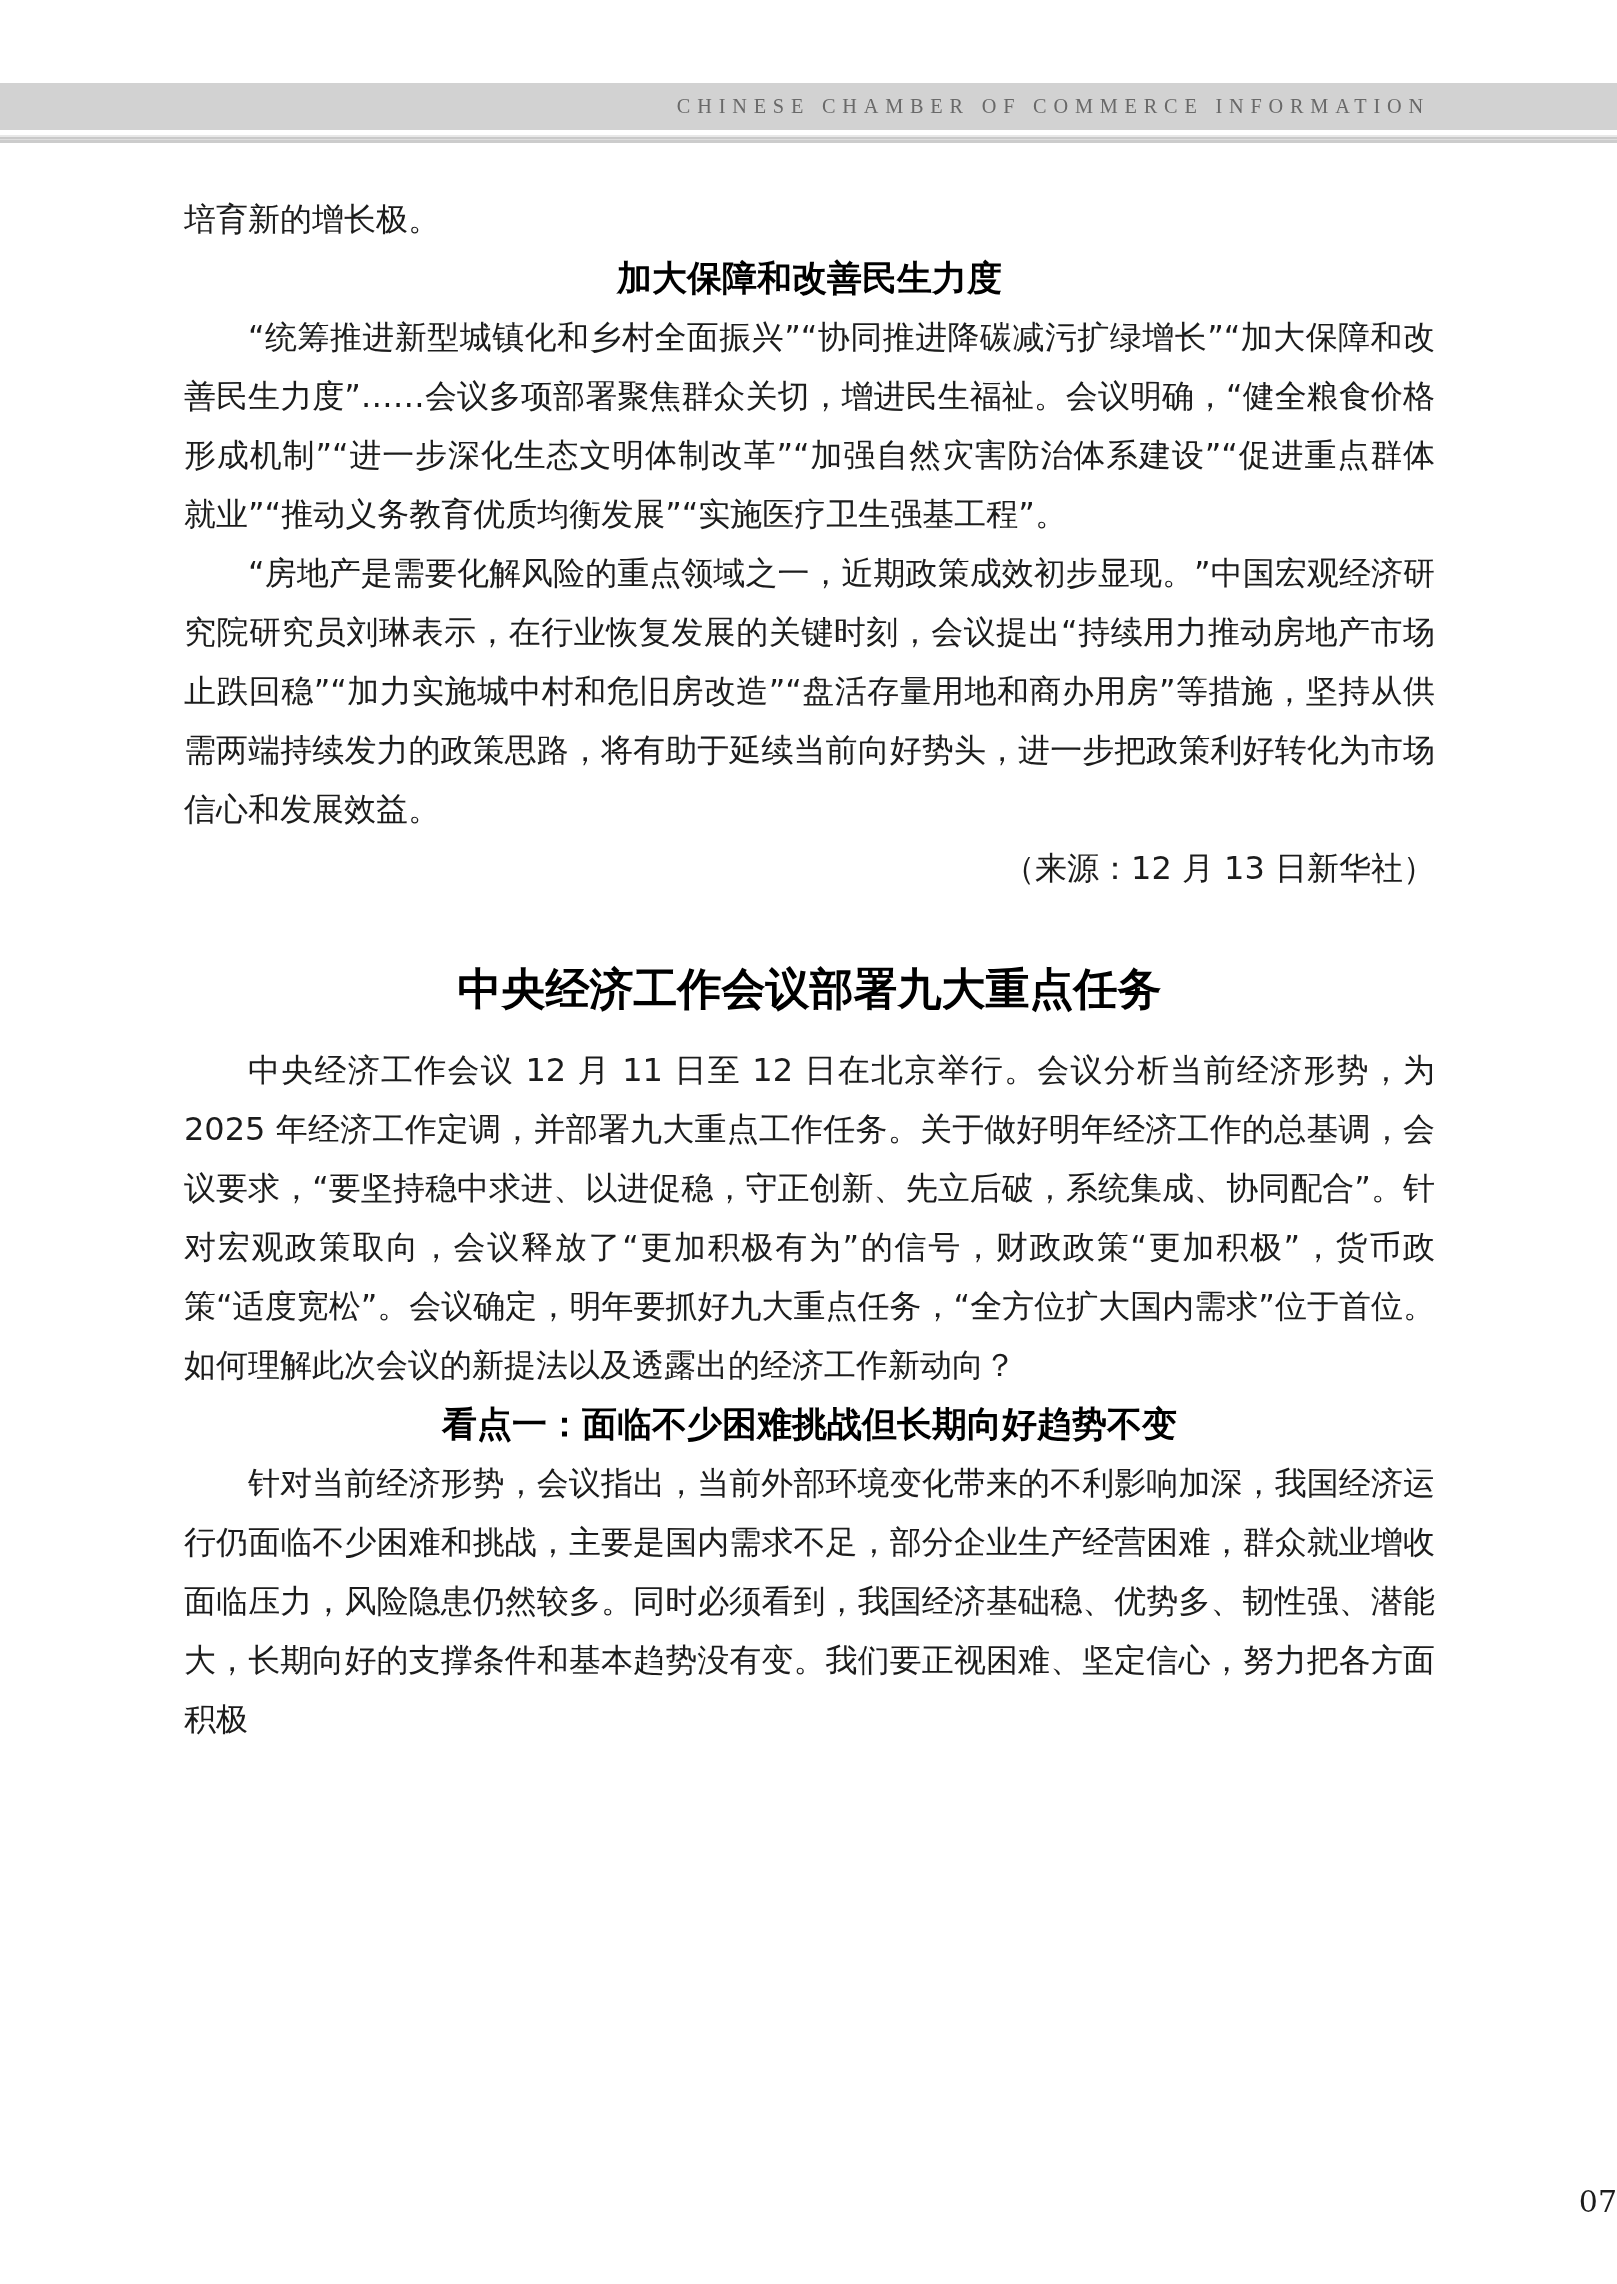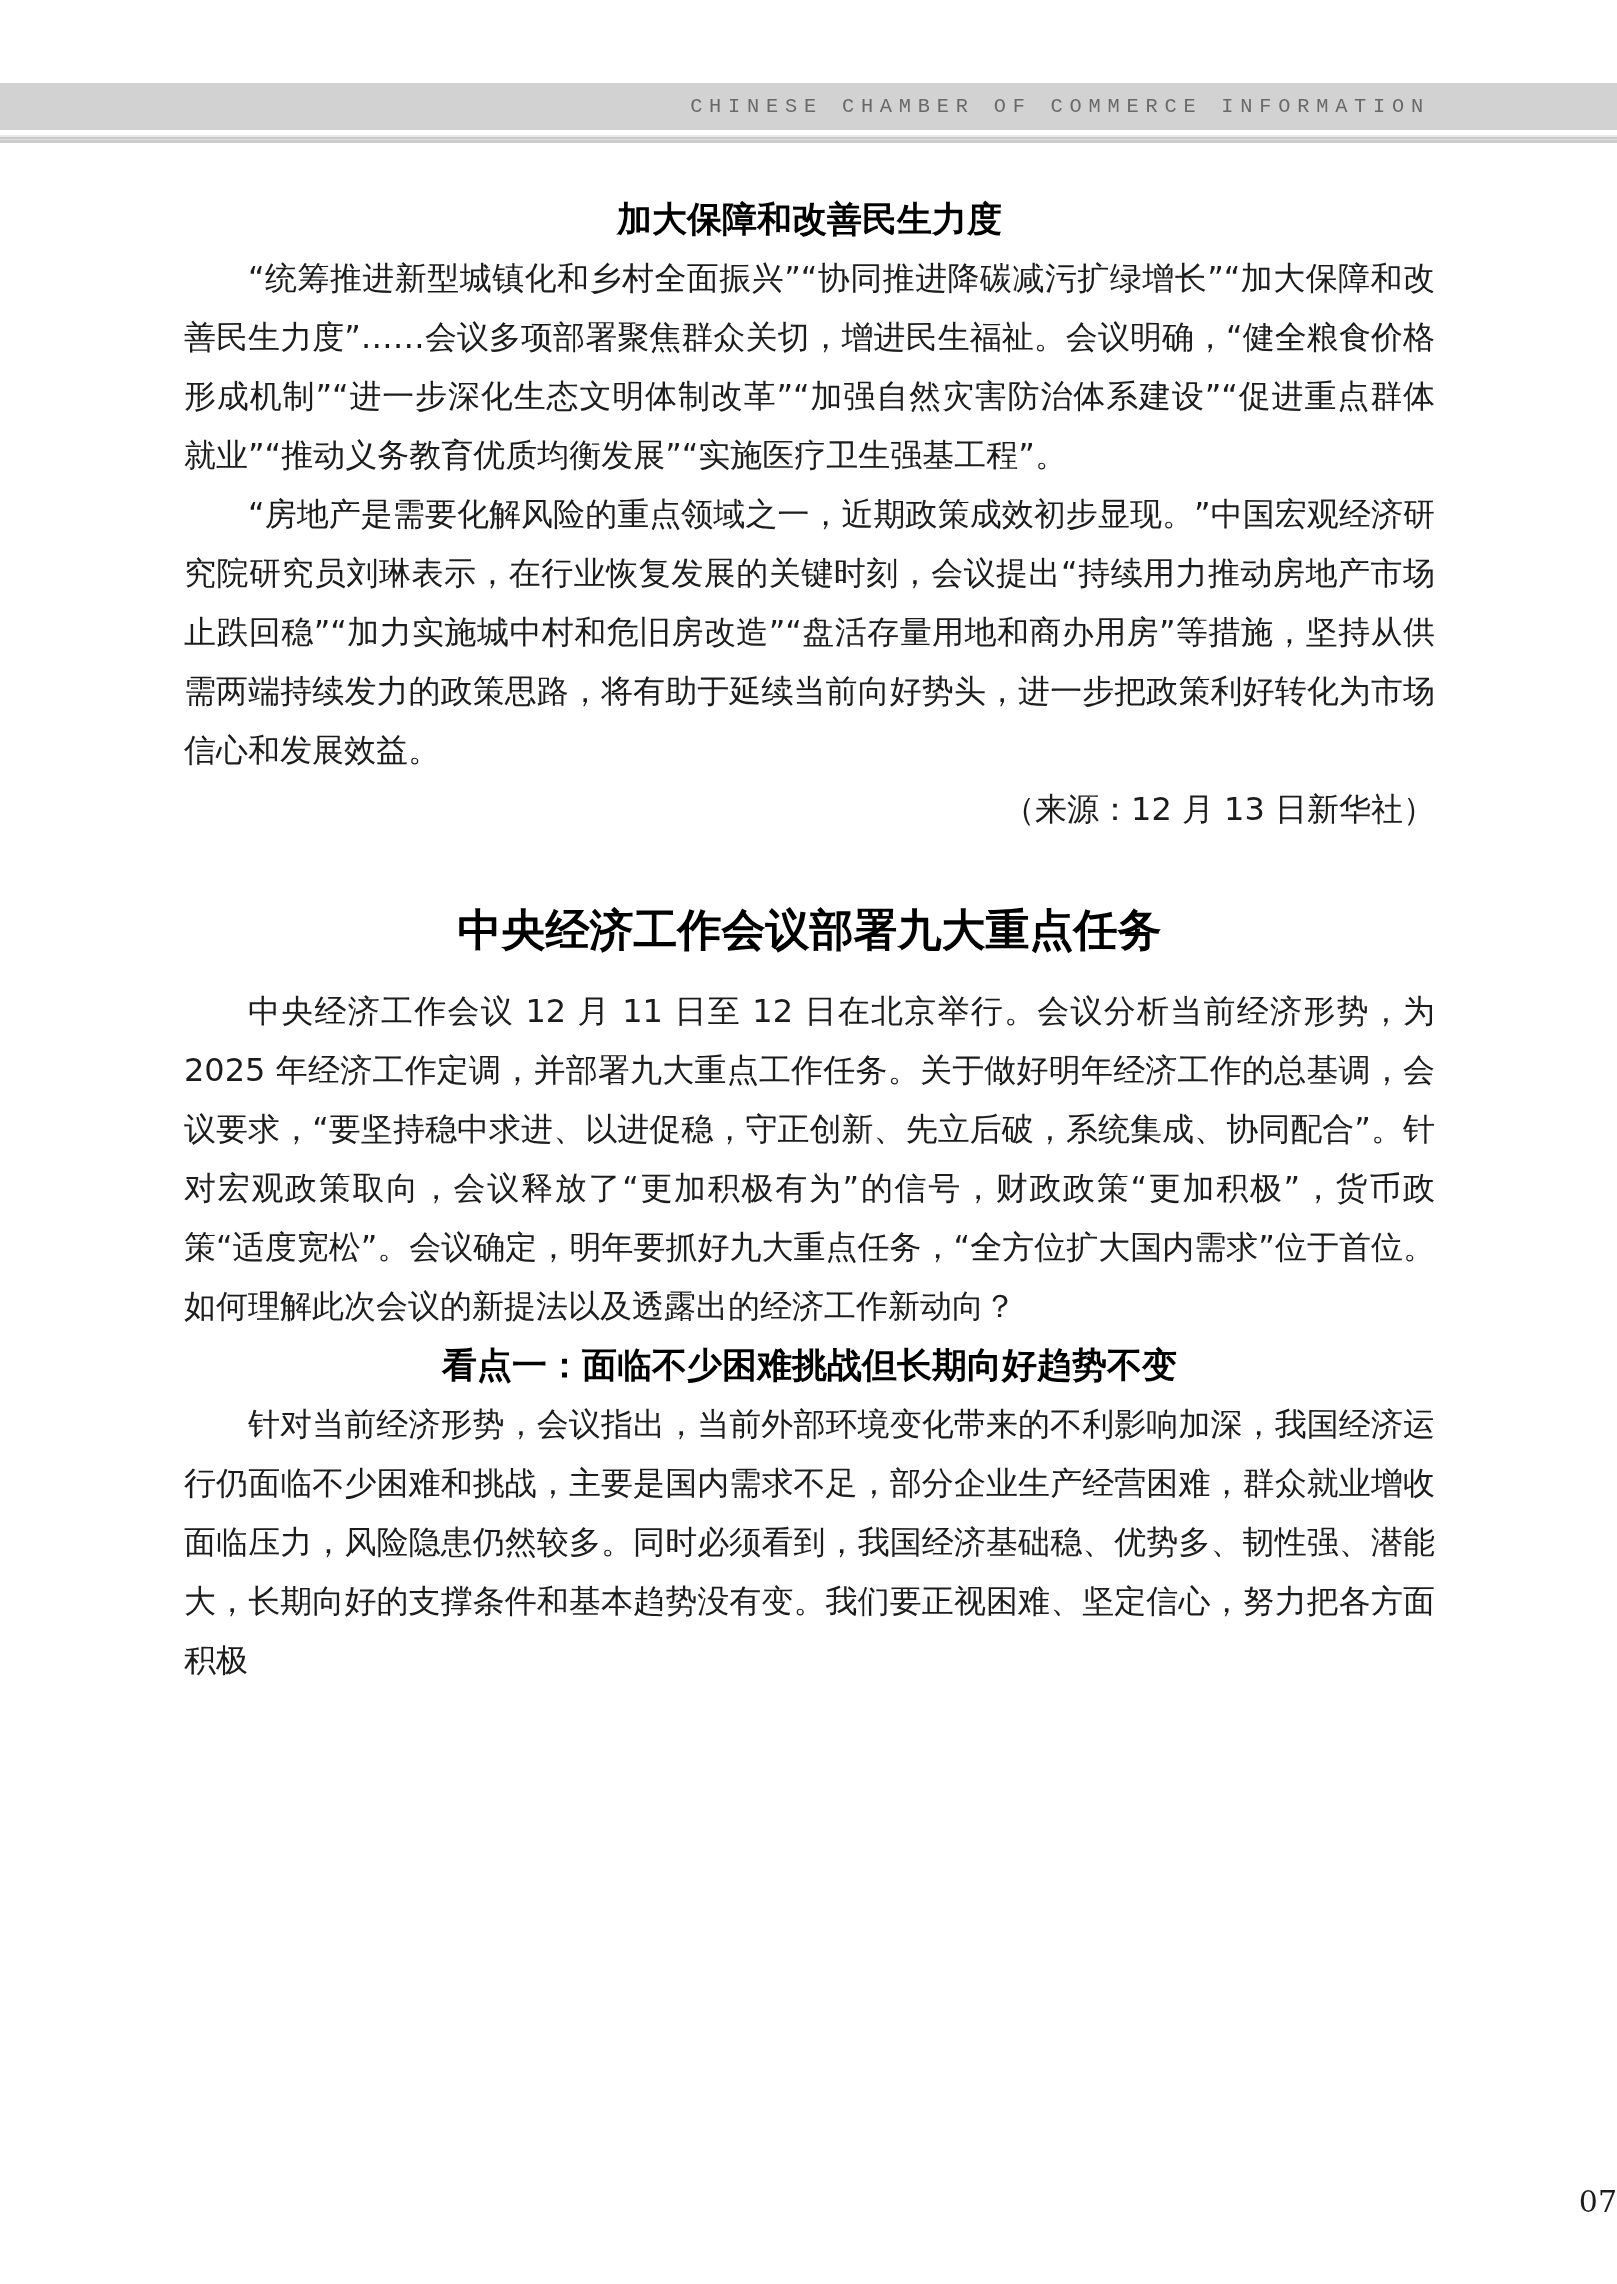--- a/index.html
+++ b/index.html
@@ -17,21 +17,21 @@
   .header-bar {
     position: absolute;
     left: 0; top: 83px;
     width: 1617px; height: 47px;
     background: #d2d2d2;
   }
   .header-title {
     position: absolute;
     right: 187px; top: 0;
     height: 47px; line-height: 47px;
-    font-family: Liberation Mono, monospace;
+    font-family: Liberation Serif, serif;
     font-size: 20.3px;
     letter-spacing: 6.8px;
     color: #696969;
     white-space: nowrap;
   }
   .header-stripes {
     position: absolute;
     left: 0; top: 135px;
     width: 1617px; height: 8.3px;
     background: repeating-linear-gradient(
@@ -101,20 +101,21 @@
 </head>
 <body>
 
 <div class="header-bar">
   <div class="header-title">CHINESE CHAMBER OF COMMERCE INFORMATION</div>
 </div>
 <div class="header-stripes"></div>
 
 <div class="content">
 
+  <p class="continuation">培育新的增长极。</p>
 
   <p class="section-heading">加大保障和改善民生力度</p>
 
   <p class="body-par">“统筹推进新型城镇化和乡村全面振兴”“协同推进降碳减污扩绿增长”“加大保障和改善民生力度”……会议多项部署聚焦群众关切，增进民生福祉。会议明确，“健全粮食价格形成机制”“进一步深化生态文明体制改革”“加强自然灾害防治体系建设”“促进重点群体就业”“推动义务教育优质均衡发展”“实施医疗卫生强基工程”。</p>
 
 
   <p class="body-par">“房地产是需要化解风险的重点领域之一，近期政策成效初步显现。”中国宏观经济研究院研究员刘琳表示，在行业恢复发展的关键时刻，会议提出“持续用力推动房地产市场止跌回稳”“加力实施城中村和危旧房改造”“盘活存量用地和商办用房”等措施，坚持从供需两端持续发力的政策思路，将有助于延续当前向好势头，进一步把政策利好转化为市场信心和发展效益。</p>
 
 
   <p class="source-line">（来源：12 月 13 日新华社）</p>

